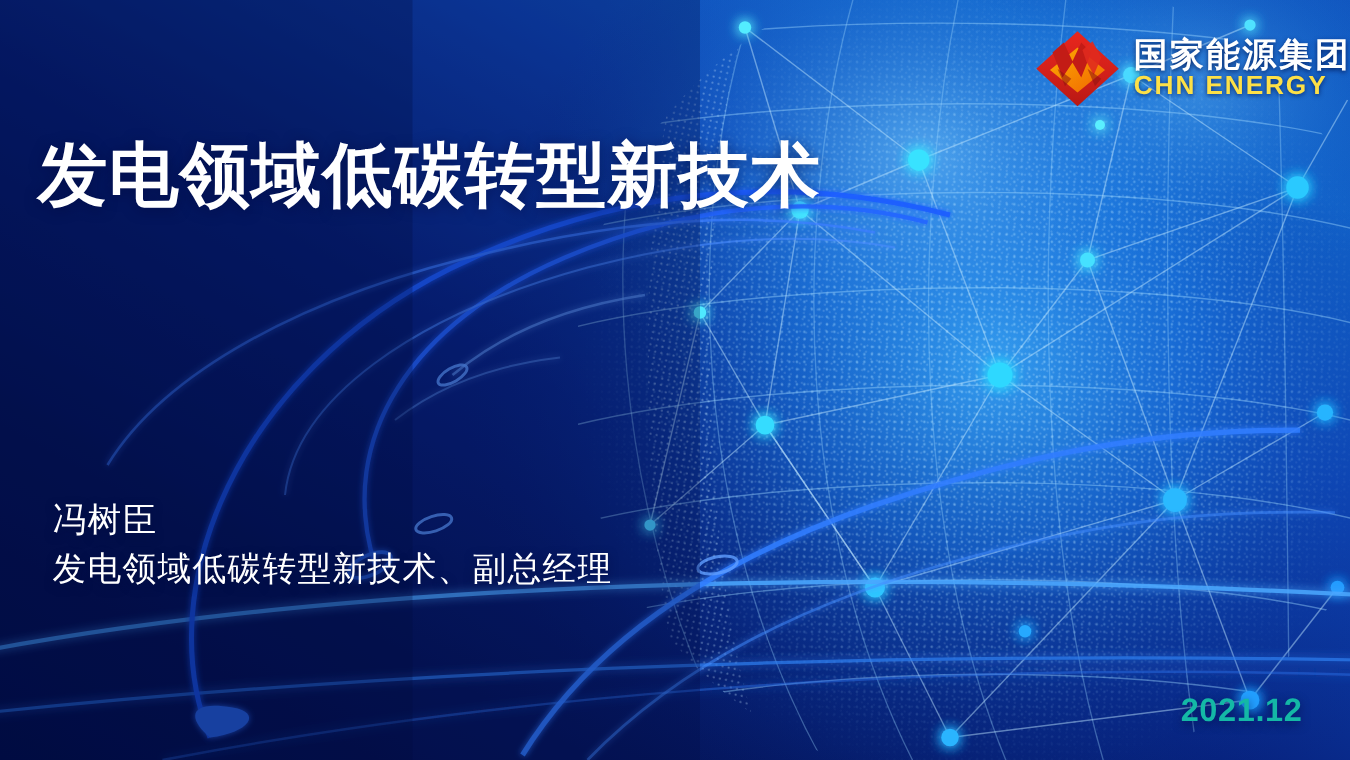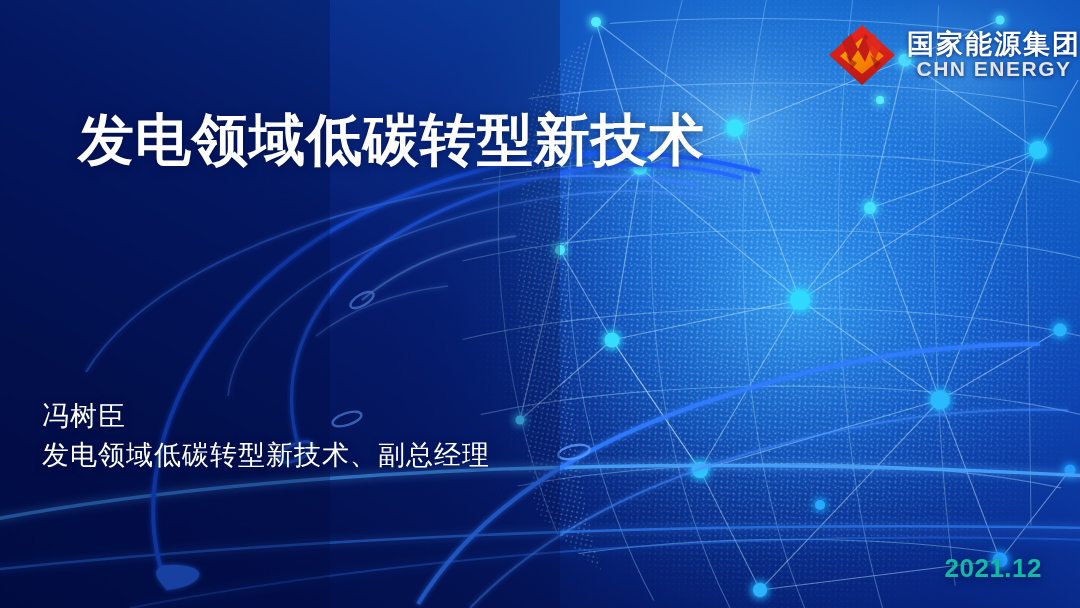--- a/index.html
+++ b/index.html
@@ -10,21 +10,20 @@
   }
   .layer{position:absolute;inset:0;}
   svg.layer{display:block;width:1080px;height:608px;}
 
   
   #title{
     position:absolute;left:30px;top:112px;
     font-size:56px;font-weight:bold;color:#ffffff;
     letter-spacing:1px;line-height:1.0;white-space:nowrap;
     text-shadow:0 2px 10px rgba(0,10,60,.55);
-    margin-left:48px;
   }
   
   #presenter{position:absolute;left:42px;top:397px;}
   #presenter .name{
     font-size:27px;color:#ffffff;line-height:1.45;
     letter-spacing:1px;white-space:nowrap;
     text-shadow:0 2px 8px rgba(0,10,60,.6);
   }
   #presenter .role{
     font-size:27px;color:#ffffff;line-height:1.45;
@@ -42,22 +41,22 @@
     position:absolute;left:826px;top:22px;
     display:flex;align-items:center;gap:9px;
   }
   #logo .mark{width:72px;height:66px;display:block;}
   #logo .words{display:flex;flex-direction:column;line-height:1;}
   #logo .cn{
     font-size:27px;font-weight:bold;color:#fff;letter-spacing:2px;
     white-space:nowrap;text-shadow:0 1px 4px rgba(0,20,80,.8);
   }
   #logo .en{
-    font-size:21px;font-weight:bold;color:#e5e5e5;letter-spacing:1.5px;
-    margin-top:0;white-space:nowrap;text-shadow:0 1px 4px rgba(0,20,80,.8);text-align:center;
+    font-size:21px;font-weight:bold;color:#fde047;letter-spacing:1.5px;
+    margin-top:0;white-space:nowrap;text-shadow:0 1px 4px rgba(0,20,80,.8);
   }
 </style>
 </head>
 <body>
 
 <div id="slide">
 
   <svg class="layer" viewBox="0 0 1080 608" preserveAspectRatio="none">
     <defs>
 

